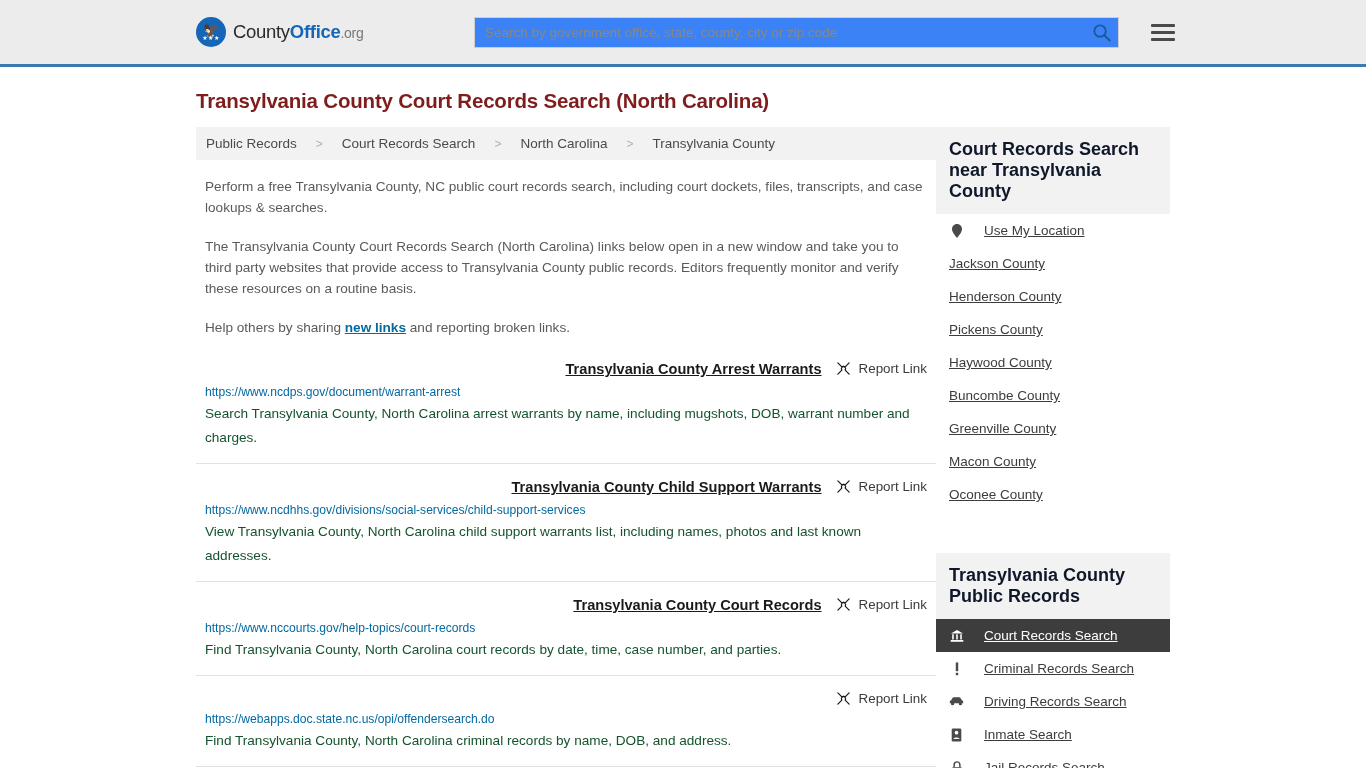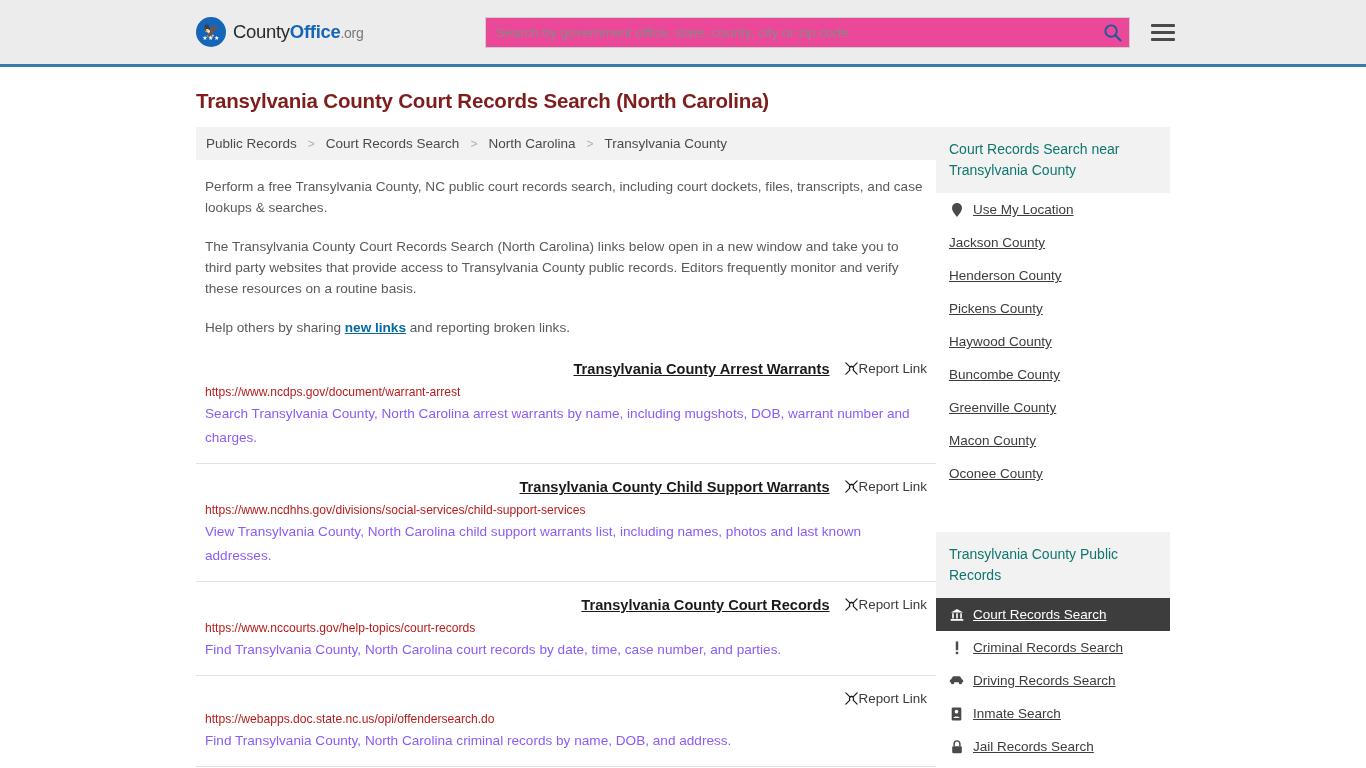--- a/index.html
+++ b/index.html
@@ -52,24 +52,24 @@
     line-height: 7px;
     letter-spacing: 0.5px;
   }
   .logo-text { font-size: 18.5px; letter-spacing: -0.3px; white-space: nowrap; }
   .logo-text .t-county { color: #2b2b2b; }
   .logo-text .t-office { color: #1565b8; font-weight: bold; text-align: right; }
   .logo-text .t-org { color: #777777; font-size: 14px; }
 
   .search-wrap {
     position: absolute;
-    left: 485px;
+    left: 474px;
     width: 645px;
     height: 31px;
-    background: #ec4899;
+    background: #3b82f6;
     border: 1px solid #cdcdcd;
     display: flex;
     align-items: center;
   }
   .search-input {
     flex: 1;
     border: none;
     outline: none;
     height: 100%;
     padding: 0 10px;
@@ -116,21 +116,21 @@
   .side-col { width: 234px; flex: none; margin-left: 0px; }
 
   
   .breadcrumb {
     background: #f2f2f2;
     padding: 9px 10px;
     font-size: 13.5px;
     display: flex;
     align-items: center;
     flex-wrap: wrap;
-    gap: 4px;
+    gap: 12px;
     height: 33px;
   }
   .breadcrumb a {
     color: #4a4a4a;
     text-decoration: none;
     cursor: pointer;
   }
   .breadcrumb .sep { color: #b0b0b0; padding: 0 7px; font-size: 12px; }
 
   
@@ -167,58 +167,59 @@
     font-size: 14.6px;
     font-weight: bold;
     color: #1a1a1a;
     text-decoration: underline;
     cursor: pointer;
     line-height: 19px;
   }
   .report-link {
     display: flex;
     align-items: center;
+    gap: 8px;
     cursor: pointer;
     flex: none;
     margin-left: 14px;
     padding-top: 1px;
   }
   .report-link .rl-text {
     font-size: 13.4px;
     color: #3c3c3c;
   }
   .result-url {
     font-size: 12.1px;
-    color: #b91c1c;
+    color: #0369a1;
     margin-top: 5px;
     line-height: 16px;
     word-break: break-all;
   }
   .result-desc {
     font-size: 13.6px;
-    color: #8b5cf6;
+    color: #14532d;
     line-height: 24px;
     margin-top: 2px;
   }
 
   
   .side-panel { margin-bottom: 0; }
   .side-head {
     background: #f2f2f2;
     padding: 12px 13px;
-    font-size: 14px;
-    font-weight: normal;
-    color: #0f766e;
+    font-size: 18px;
+    font-weight: bold;
+    color: #0f172a;
     line-height: 21px;
   }
   .side-list { padding: 0; margin: 0; list-style: none; }
   .side-item {
     display: flex;
     align-items: center;
-    gap: 9px;
+    gap: 20px;
     padding: 9px 13px;
     cursor: pointer;
   }
   .side-item .sl-label {
     font-size: 13.5px;
     color: #3c3c3c;
     text-decoration: underline;
   }
   .side-item .sl-icon {
     width: 15px;

